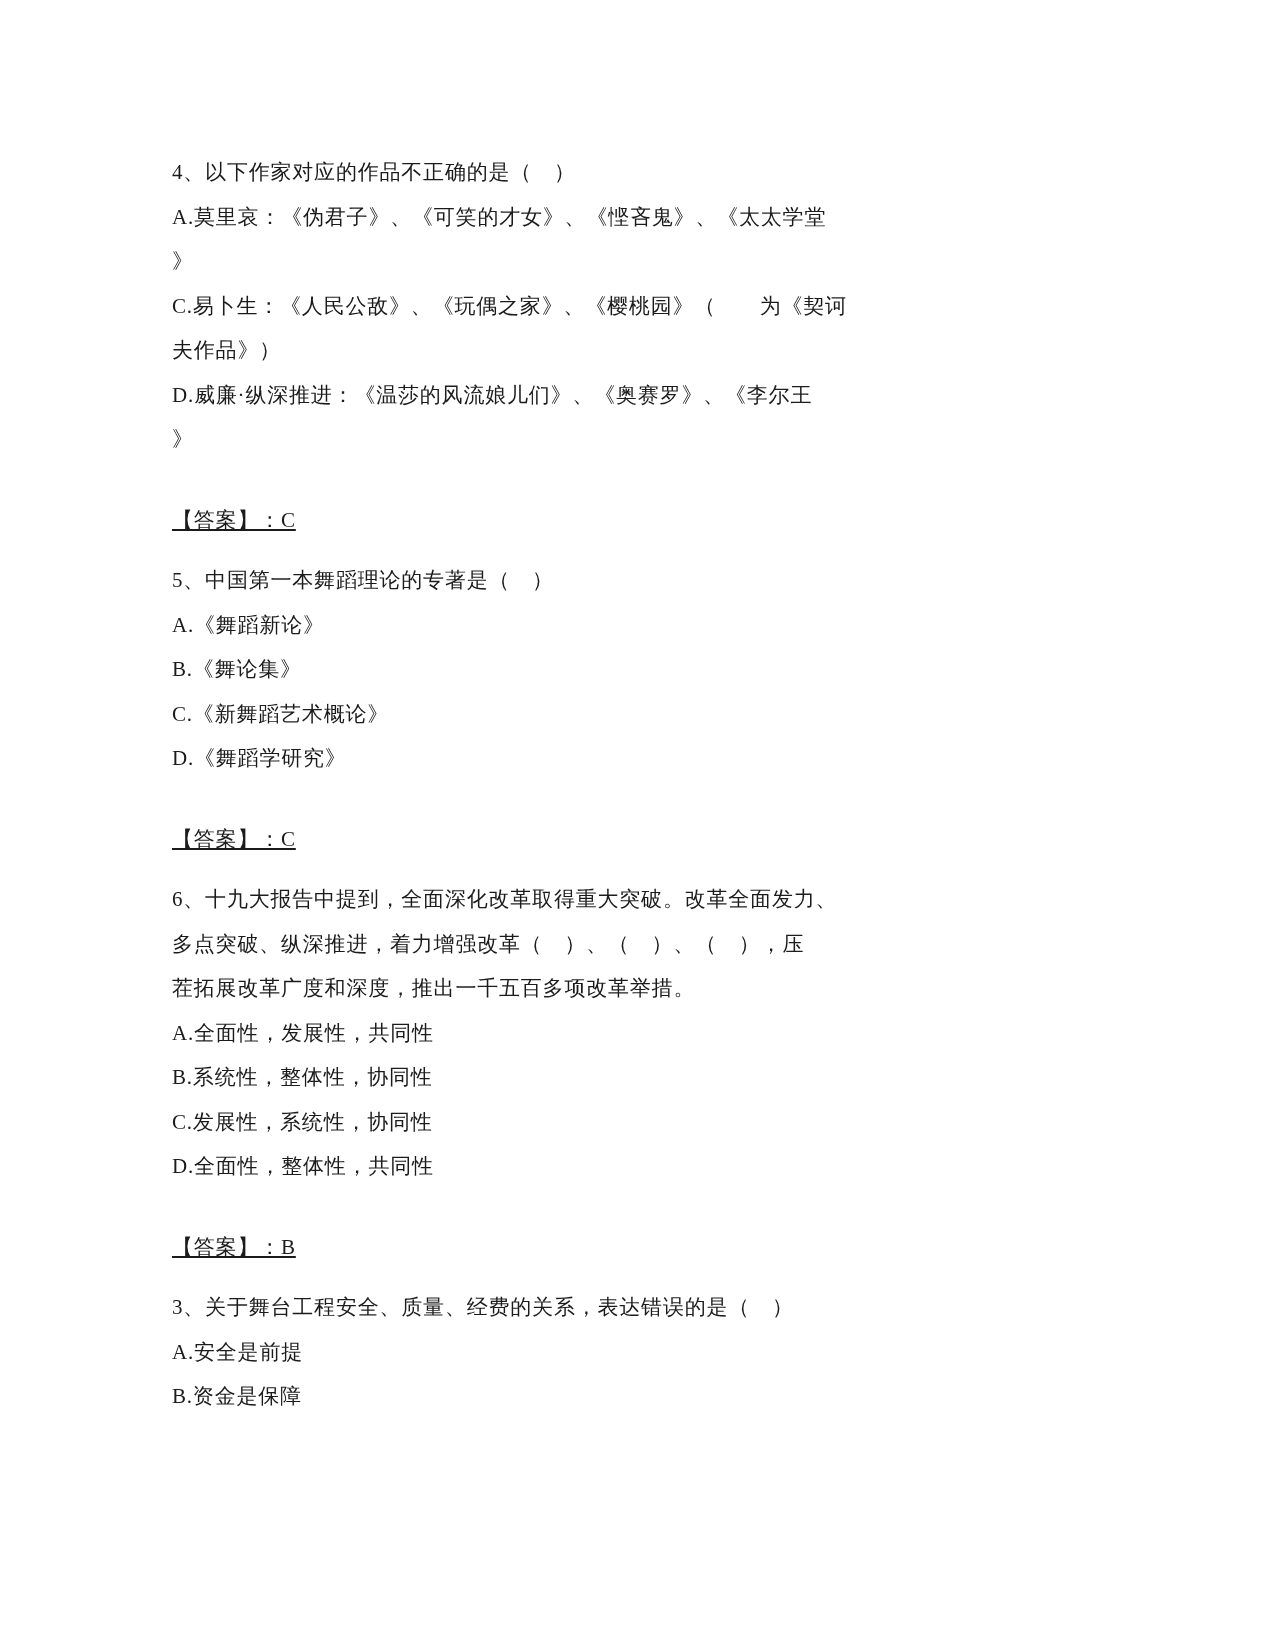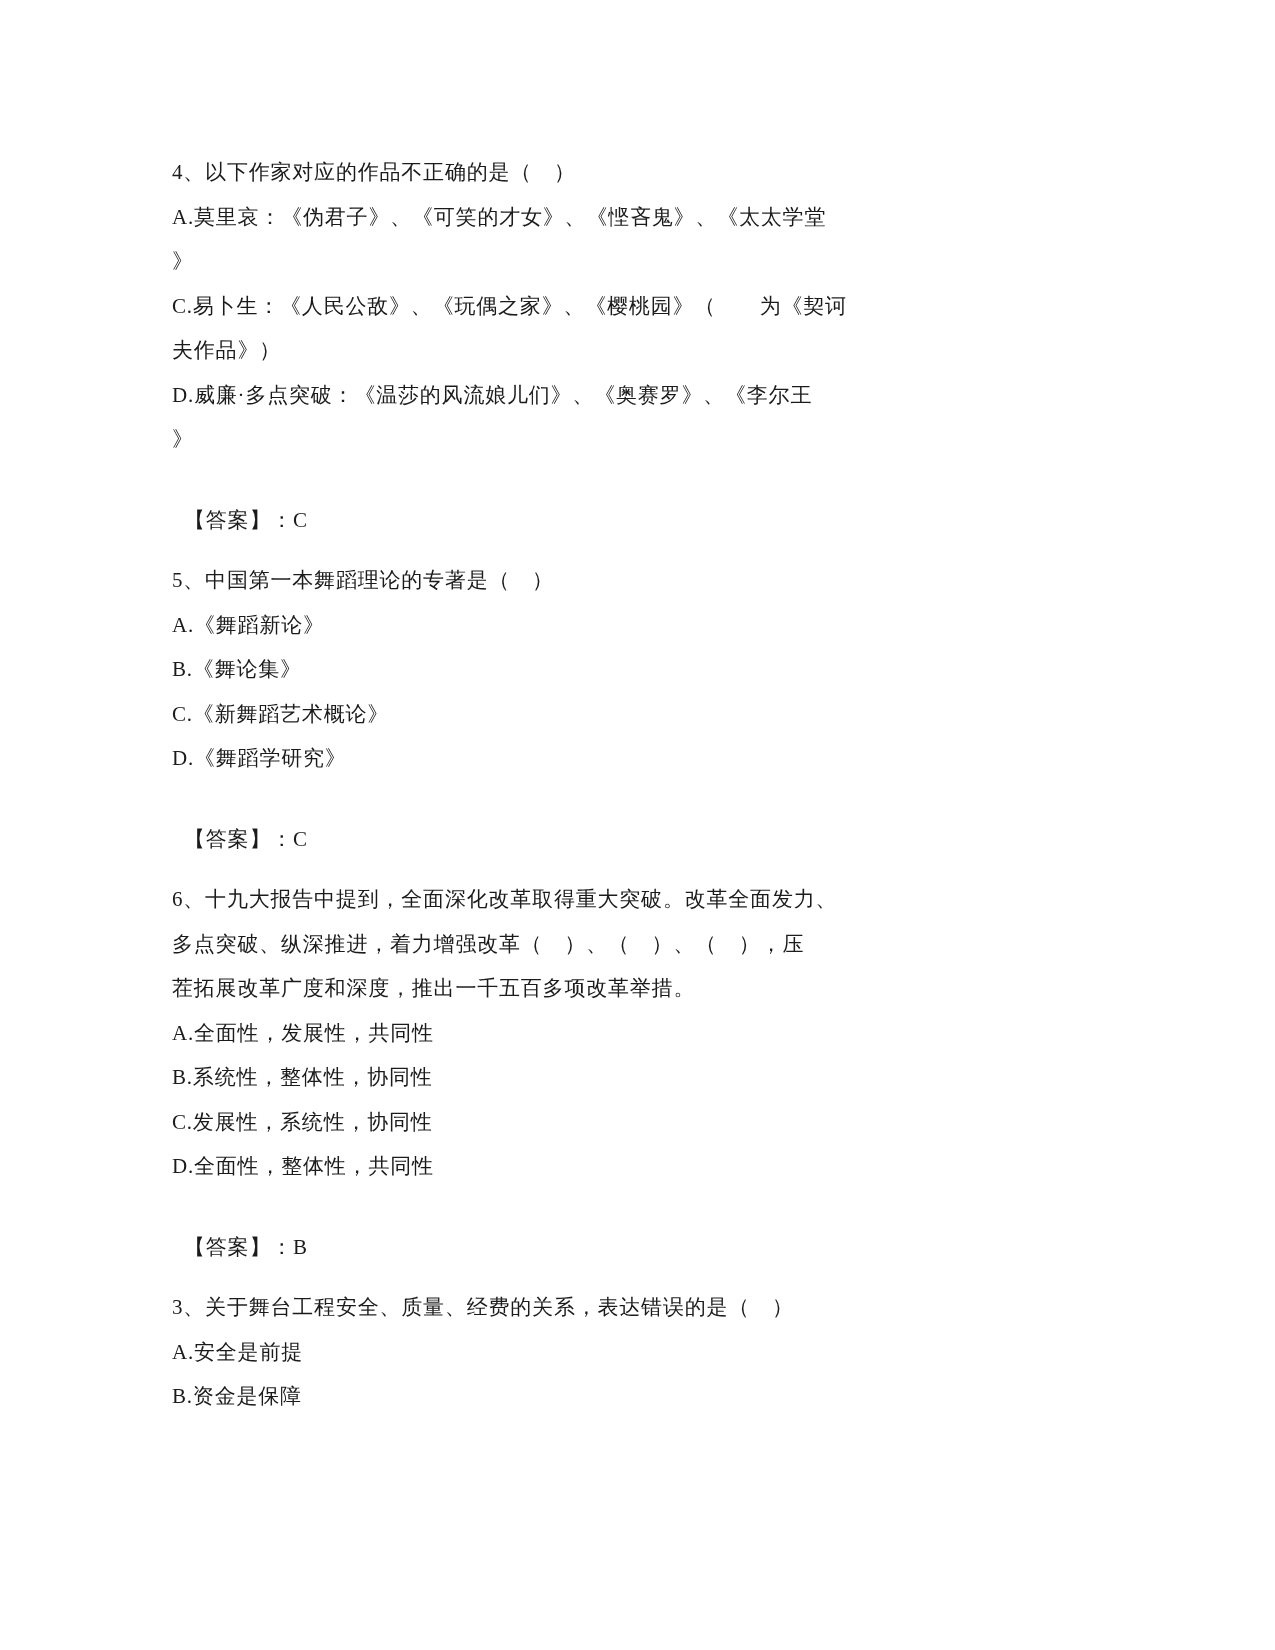--- a/index.html
+++ b/index.html
@@ -23,39 +23,40 @@
   }
   .line {
     margin: 0;
     font-size: 21px;
     line-height: 44.5px;
     letter-spacing: 0.8px;
     white-space: pre;
     font-weight: 400;
   }
   .answer-line {
-    margin: 36px 0 16px 12px;
+    margin: 36px 0 16px 0;
+    text-decoration: underline;
   }
   .question-block {
     margin: 0;
     padding: 0;
   }
 </style>
 </head>
 <body style="background: rgb(255, 255, 255); color: rgb(27, 27, 27);">
 
 <div class="content">
 
   <div class="question-block">
     <p class="line">4、以下作家对应的作品不正确的是（　）</p>
     <p class="line">A.莫里哀：《伪君子》、《可笑的才女》、《悭吝鬼》、《太太学堂</p>
     <p class="line">》</p>
     <p class="line">C.易卜生：《人民公敌》、《玩偶之家》、《樱桃园》（　　为《契诃</p>
     <p class="line">夫作品》）</p>
-    <p class="line">D.威廉·多点突破：《温莎的风流娘儿们》、《奥赛罗》、《李尔王</p>
+    <p class="line">D.威廉·纵深推进：《温莎的风流娘儿们》、《奥赛罗》、《李尔王</p>
     <p class="line">》</p>
   </div>
   <p class="line answer-line">【答案】：C</p>
 
   <div class="question-block">
     <p class="line">5、中国第一本舞蹈理论的专著是（　）</p>
     <p class="line">A.《舞蹈新论》</p>
     <p class="line">B.《舞论集》</p>
     <p class="line">C.《新舞蹈艺术概论》</p>
     <p class="line">D.《舞蹈学研究》</p>

